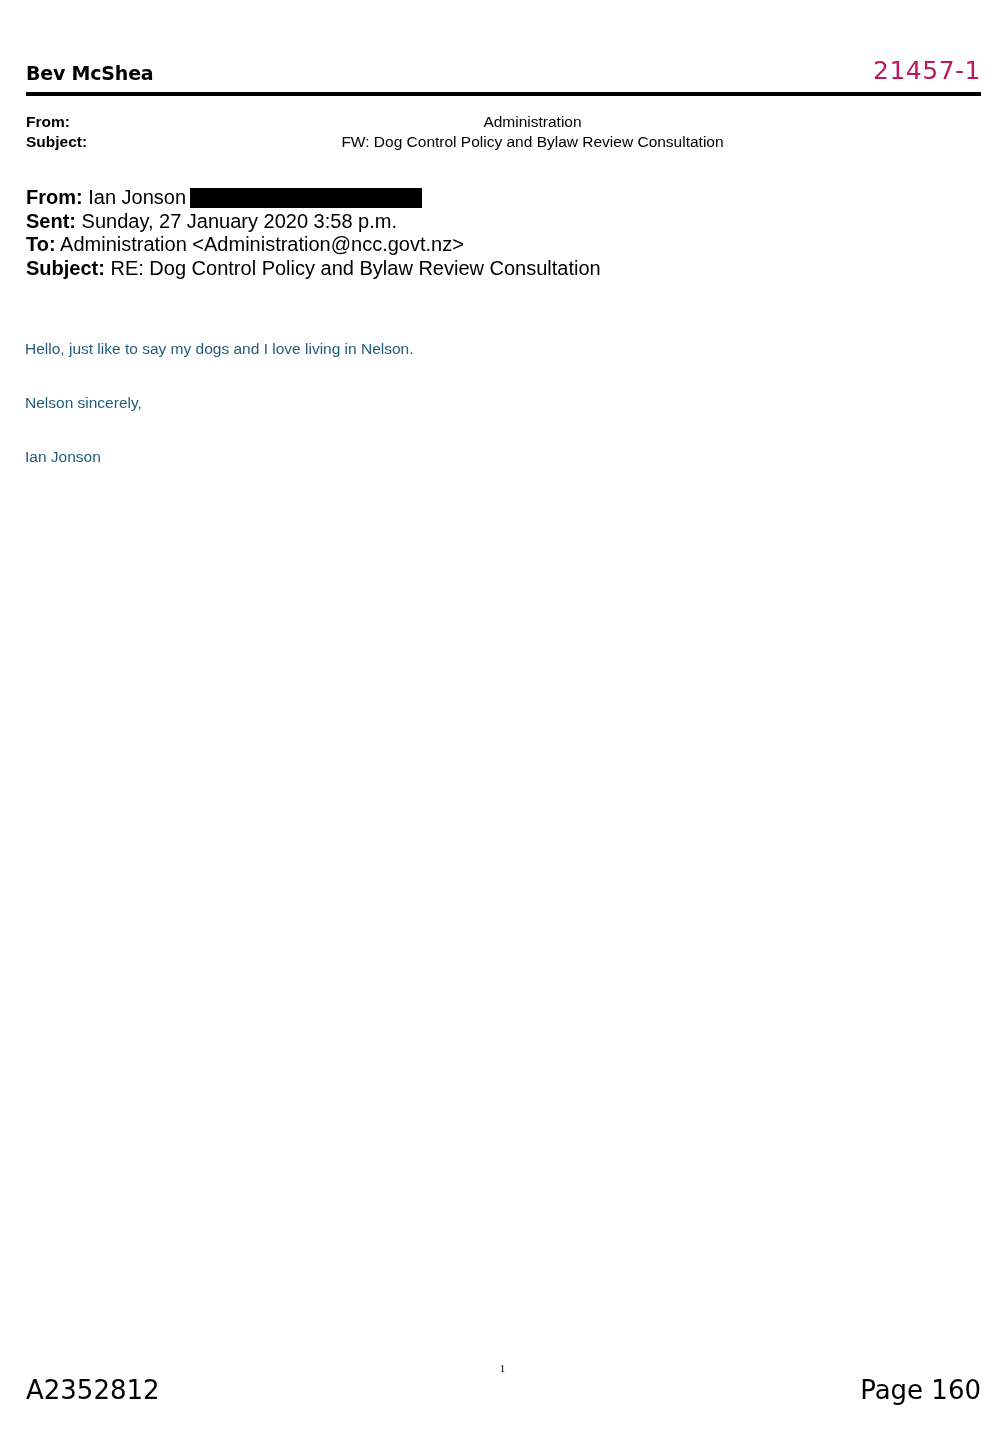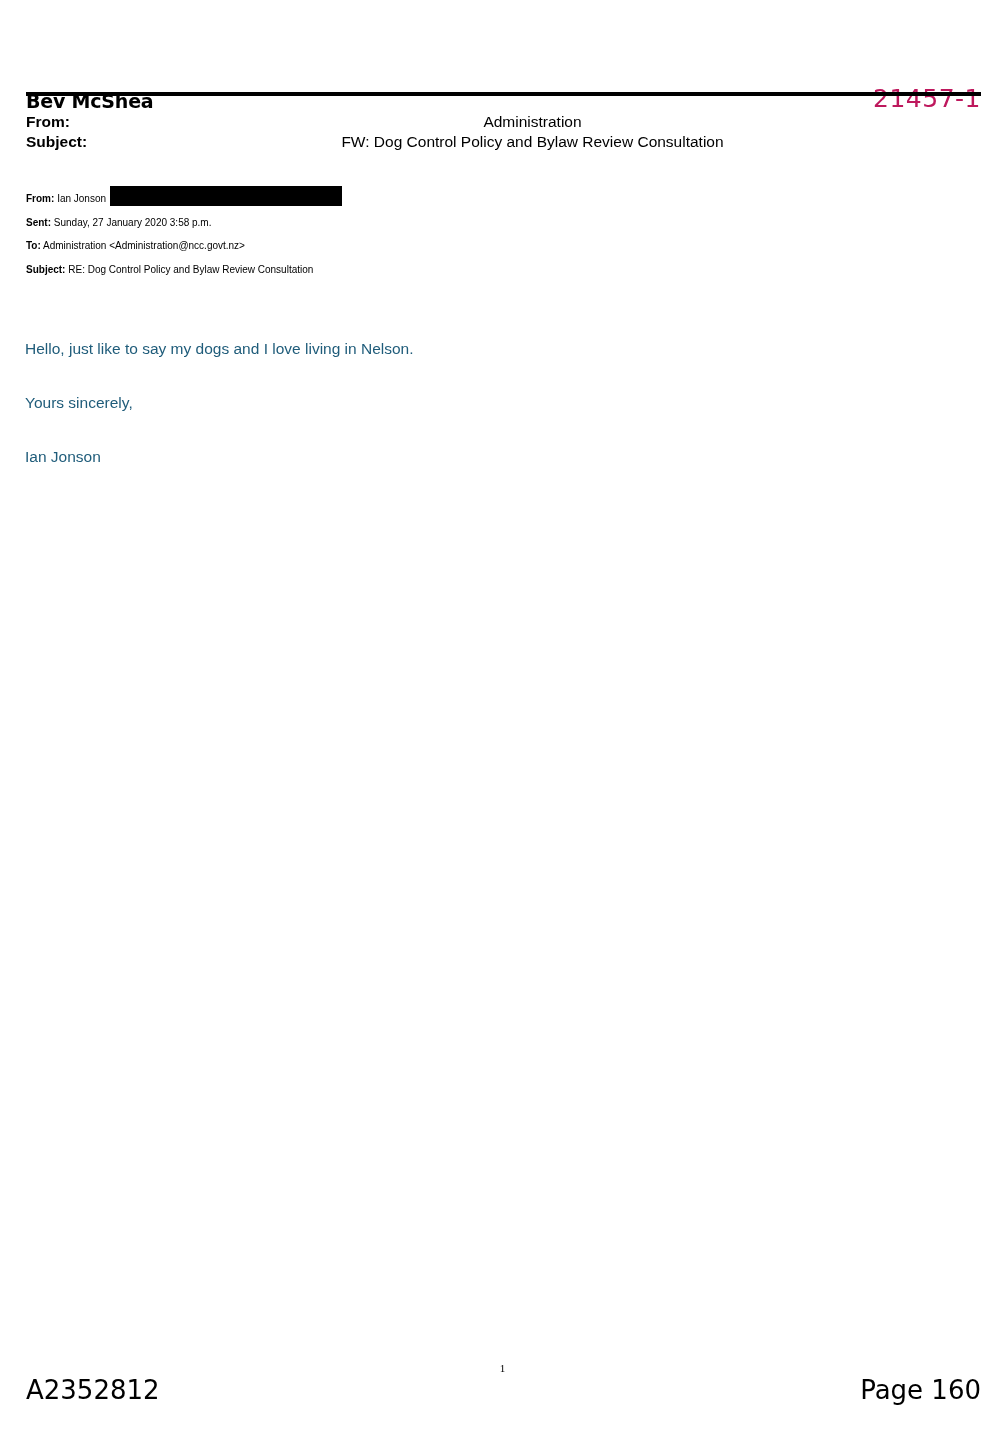--- a/index.html
+++ b/index.html
@@ -24,21 +24,20 @@
 
   
   .doc-header {
     position: absolute;
     left: 26px;
     top: 58px;
     width: 955px;
     display: flex;
     align-items: flex-end;
     justify-content: space-between;
-    margin-top: 28px;
   }
   .owner-name {
     font-family: "DejaVu Sans", sans-serif;
     font-weight: bold;
     font-size: 19px;
     letter-spacing: -0.2px;
     line-height: 1;
     color: #000;
   }
   .doc-ref {
@@ -79,21 +78,21 @@
     flex: 1 1 auto;
     text-align: center;
   }
 
   
   .email-head {
     position: absolute;
     left: 26px;
     top: 186px;
     width: 900px;
-    font-size: 10px;
+    font-size: 20px;
     line-height: 23.5px;
   }
   .eh-line {
     white-space: nowrap;
     position: relative;
   }
   .eh-label {
     font-weight: bold;
   }
   .redaction {
@@ -188,21 +187,21 @@
       <span>Administration &lt;Administration@ncc.govt.nz&gt;</span>
     </div>
     <div class="eh-line">
       <span class="eh-label">Subject:</span>
       <span>RE: Dog Control Policy and Bylaw Review Consultation</span>
     </div>
   </div>
 
   <div class="email-body">
     <p>Hello, just like to say my dogs and I love living in Nelson.</p>
-    <p>Yours sincerely,</p>
+    <p>Nelson sincerely,</p>
     <p>Ian Jonson</p>
   </div>
 
   <div class="page-number-small">1</div>
 
   <div class="footer">
     <div class="footer-left">A2352812</div>
     <div class="footer-right">Page 160</div>
   </div>
 

